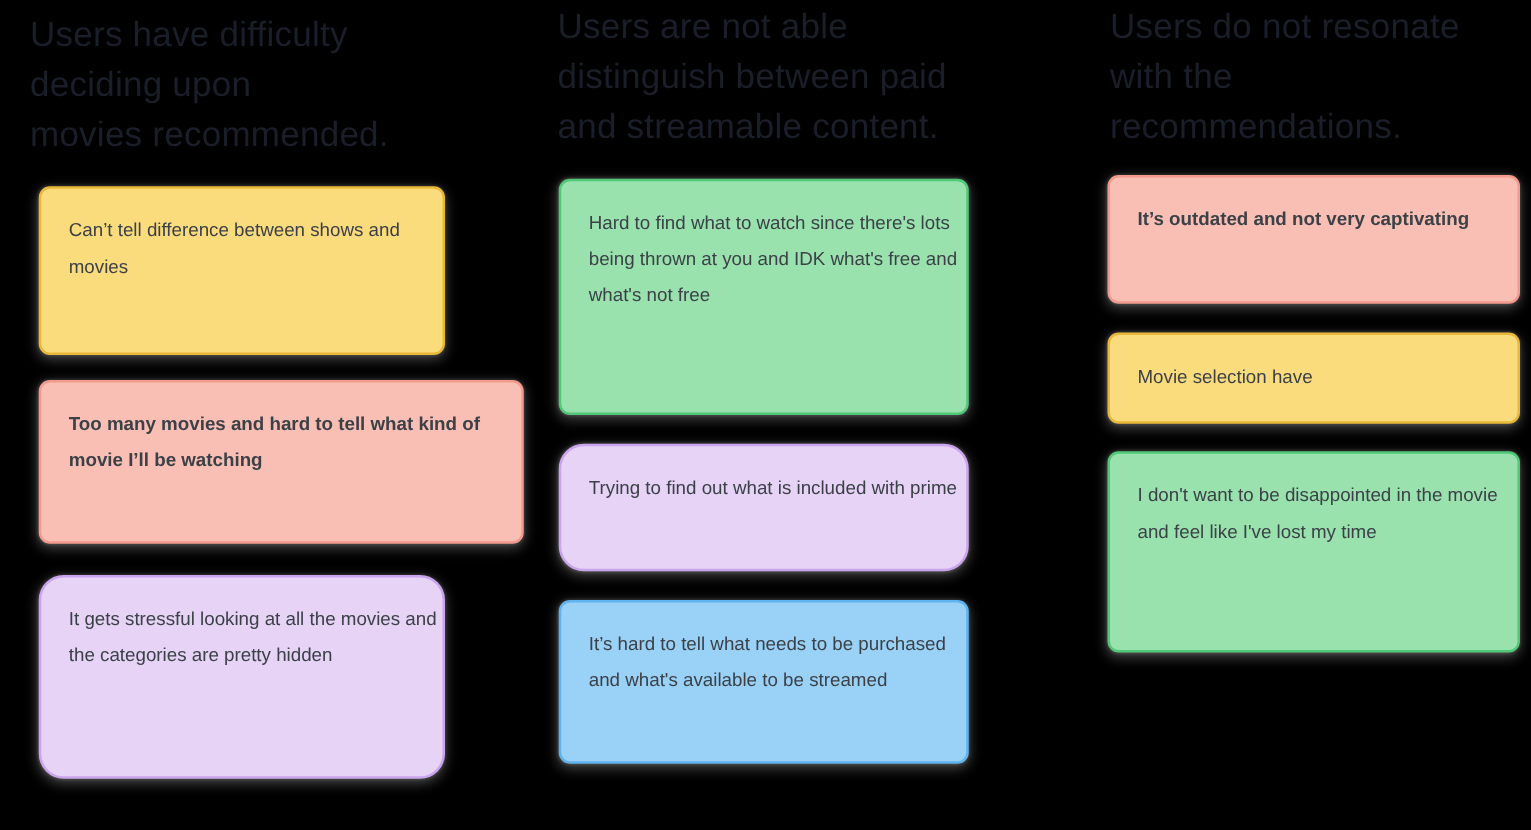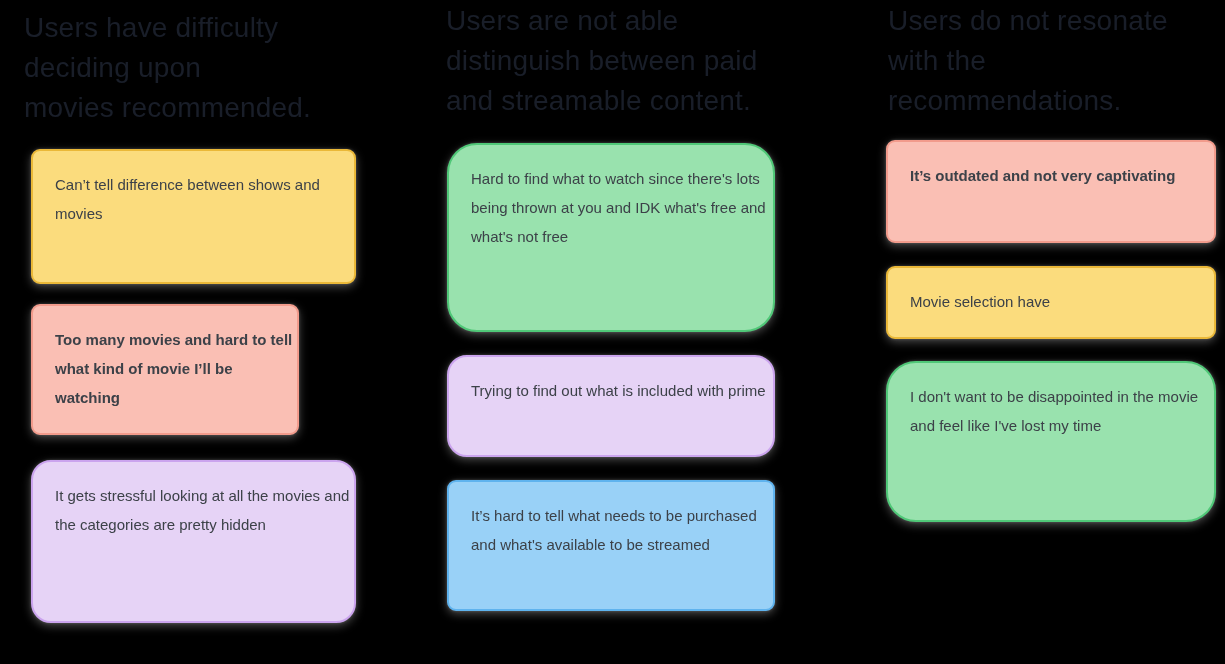--- a/index.html
+++ b/index.html
@@ -39,26 +39,26 @@
     border: 2px solid;
     padding: 19px 4px 14px 22px;
     font-size: 15px;
     line-height: 29px;
     color: var(--note-text, #3c4148);
     box-shadow: 0 3px 10px rgba(175,175,175,0.42), 0 0 3px rgba(160,160,160,0.35);
   }
   .yellow { background: var(--yellow-fill); border-color: var(--yellow-border); }
   .salmon { background: var(--salmon-fill); border-color: var(--salmon-border); font-weight: bold; }
   .purple { background: var(--purple-fill); border-color: var(--purple-border); border-radius: 20px; }
-  .green  { background: var(--green-fill);  border-color: var(--green-border); border-radius: 30px;  }
+  .green  { background: var(--green-fill);  border-color: var(--green-border);  }
   .blue   { background: var(--blue-fill);   border-color: var(--blue-border);   }
 
   
   .c1n1 { left: 15px;  top: 149px; width: 325px; height: 135px; }
-  .c1n2 { left: 15px;  top: 304px; width: 268px; height: 131px; }
+  .c1n2 { left: 15px;  top: 304px; width: 388px; height: 131px; }
   .c1n3 { left: 15px;  top: 460px; width: 325px; height: 163px; }
   
   .c2n1 { left: 431px; top: 143px; width: 328px; height: 189px; }
   .c2n2 { left: 431px; top: 355px; width: 328px; height: 102px; }
   .c2n3 { left: 431px; top: 480px; width: 328px; height: 131px; }
   
   .c3n1 { left: 870px; top: 140px; width: 330px; height: 103px; }
   .c3n2 { left: 870px; top: 266px; width: 330px; height: 73px;  }
   .c3n3 { left: 870px; top: 361px; width: 330px; height: 161px; }
 </style>

